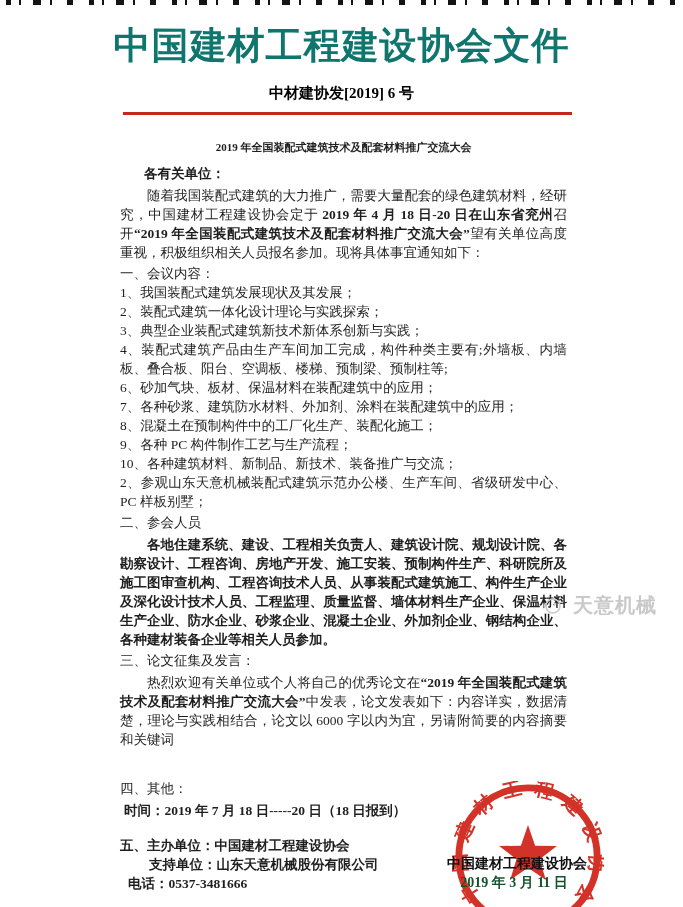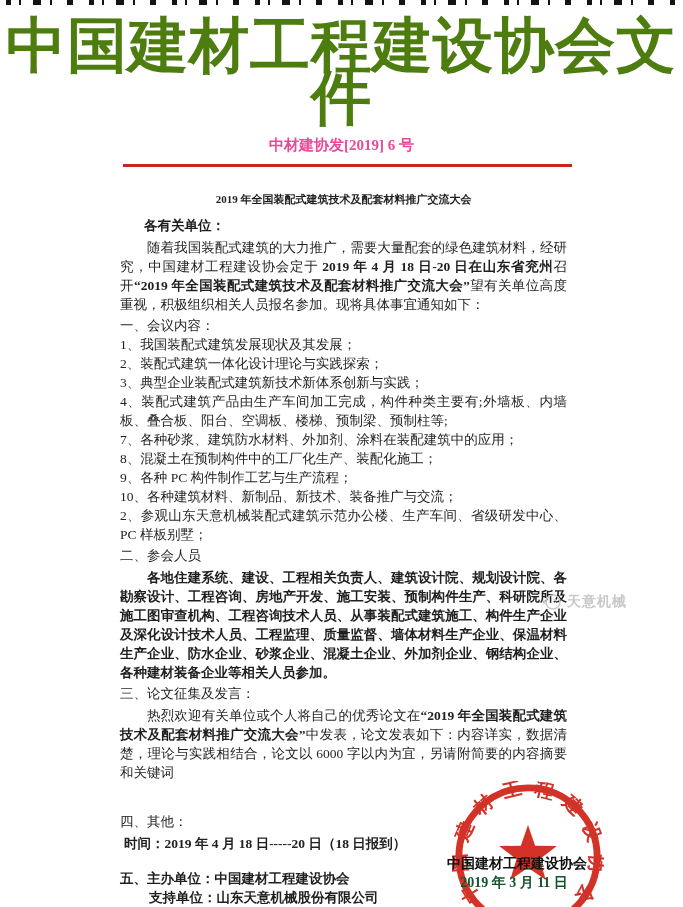--- a/index.html
+++ b/index.html
@@ -14,26 +14,26 @@
     position:absolute; top:0; left:6px; right:6px; height:5px;
     background-image:repeating-linear-gradient(90deg,
       #141414 0 5px, transparent 5px 13px,
       #141414 13px 15px, transparent 15px 27px,
       #141414 27px 35px, transparent 35px 44px,
       #141414 44px 46px, transparent 46px 61px,
       #141414 61px 67px, transparent 67px 83px);
   }
   .org-title {
     margin-top:20px; text-align:center;
-    color:#4d7c0f; font-size:60px; font-weight:bold; letter-spacing:1px;
+    color:#0f766e; font-size:37px; font-weight:bold; letter-spacing:1px;
     line-height:52px;
   }
   .doc-number {
     margin-top:12px; text-align:center;
-    font-weight:bold; font-size:15px; color:#ec4899;
+    font-weight:bold; font-size:15px; color:#000000;
   }
   .red-line {
     margin:9px 0 0 123px; width:449px; height:0;
     border-top:3px solid #c5261f;
   }
   .content { margin:0 116px 0 120px; font-size:13.5px; line-height:19px; }
   .conf-title { margin-top:23px; text-align:center; font-weight:bold; font-size:11px; }
   .salutation { margin-top:7px; font-weight:bold; margin-left:24px; }
   .para { margin:3px 0 0 0; text-align:justify; }
   .ind { text-indent:2em; }
@@ -41,22 +41,22 @@
   .bold { font-weight:bold; }
   .list div { text-align:justify; }
   .time-line { margin-top:3px; font-weight:bold; margin-left:4px; }
   .gap-lg { height:28px; }
   .gap-md { height:16px; }
   .org-block { font-weight:bold; }
   .org-block .l2 { margin-left:29px;font-family:Liberation Serif, serif; }
   .org-block .l3 { margin-left:8px; }
   .watermark {
     position:absolute; left:543px; top:592px;
-    display:flex; align-items:center; gap:4px;
-    color:#c9c9c9; font-size:14px; font-weight:bold; letter-spacing:1px;
+    display:flex; align-items:center; gap:10px;
+    color:#c9c9c9; font-size:20px; font-weight:bold; letter-spacing:1px;
   }
   .seal-svg { position:absolute; left:452px; top:781px; width:152px; height:152px; opacity:.93; }
   .seal-org  { position:absolute; left:434px; top:855px; width:166px; text-align:center;
                font-weight:bold; font-size:14px; color:#111; }
   .seal-date { position:absolute; left:434px; top:874px; width:160px; text-align:center;
                font-weight:bold; font-size:14px; color:#14532d; }
 </style>
 </head>
 <body>
 
@@ -78,39 +78,40 @@
 
     <p class="para ind"><span>随着我国装配式建筑的大力推广，需要大量配套的绿色建筑材料，经研究，中国建材工程建设协会定于 </span><b>2019 年 4 月 18 日-20 日在山东省兖州</b><span>召开</span><b>“2019 年全国装配式建筑技术及配套材料推广交流大会”</b><span>望有关单位高度重视，积极组织相关人员报名参加。现将具体事宜通知如下：</span></p>
 
     <div class="sec-head">一、会议内容：</div>
 
     <div class="list">
       <div>1、我国装配式建筑发展现状及其发展；</div>
       <div>2、装配式建筑一体化设计理论与实践探索；</div>
       <div>3、典型企业装配式建筑新技术新体系创新与实践；</div>
       <div>4、装配式建筑产品由生产车间加工完成，构件种类主要有;外墙板、内墙板、叠合板、阳台、空调板、楼梯、预制梁、预制柱等;</div>
+      <div>6、砂加气块、板材、保温材料在装配建筑中的应用；</div>
       <div>7、各种砂浆、建筑防水材料、外加剂、涂料在装配建筑中的应用；</div>
       <div>8、混凝土在预制构件中的工厂化生产、装配化施工；</div>
       <div>9、各种 PC 构件制作工艺与生产流程；</div>
       <div>10、各种建筑材料、新制品、新技术、装备推广与交流；</div>
       <div>2、参观山东天意机械装配式建筑示范办公楼、生产车间、省级研发中心、PC 样板别墅；</div>
     </div>
 
     <div class="sec-head">二、参会人员</div>
 
     <p class="para ind bold">各地住建系统、建设、工程相关负责人、建筑设计院、规划设计院、各勘察设计、工程咨询、房地产开发、施工安装、预制构件生产、科研院所及施工图审查机构、工程咨询技术人员、从事装配式建筑施工、构件生产企业及深化设计技术人员、工程监理、质量监督、墙体材料生产企业、保温材料生产企业、防水企业、砂浆企业、混凝土企业、外加剂企业、钢结构企业、各种建材装备企业等相关人员参加。</p>
 
     <div class="sec-head">三、论文征集及发言：</div>
 
     <p class="para ind"><span>热烈欢迎有关单位或个人将自己的优秀论文在</span><b>“2019 年全国装配式建筑技术及配套材料推广交流大会”</b><span>中发表，论文发表如下：内容详实，数据清楚，理论与实践相结合，论文以 6000 字以内为宜，另请附简要的内容摘要和关键词</span></p>
 
     <div class="gap-lg"></div>
 
     <div class="sec-head">四、其他：</div>
-    <div class="time-line">时间：2019 年 4 月 18 日-----20 日（18 日报到）</div>
+    <div class="time-line">时间：2019 年 7 月 18 日-----20 日（18 日报到）</div>
 
     <div class="gap-md"></div>
 
     <div class="org-block">
       <div>五、主办单位：中国建材工程建设协会</div>
       <div class="l2">支持单位：山东天意机械股份有限公司</div>
       <div class="l3">电话：0537-3481666</div>
 
     </div>
 

